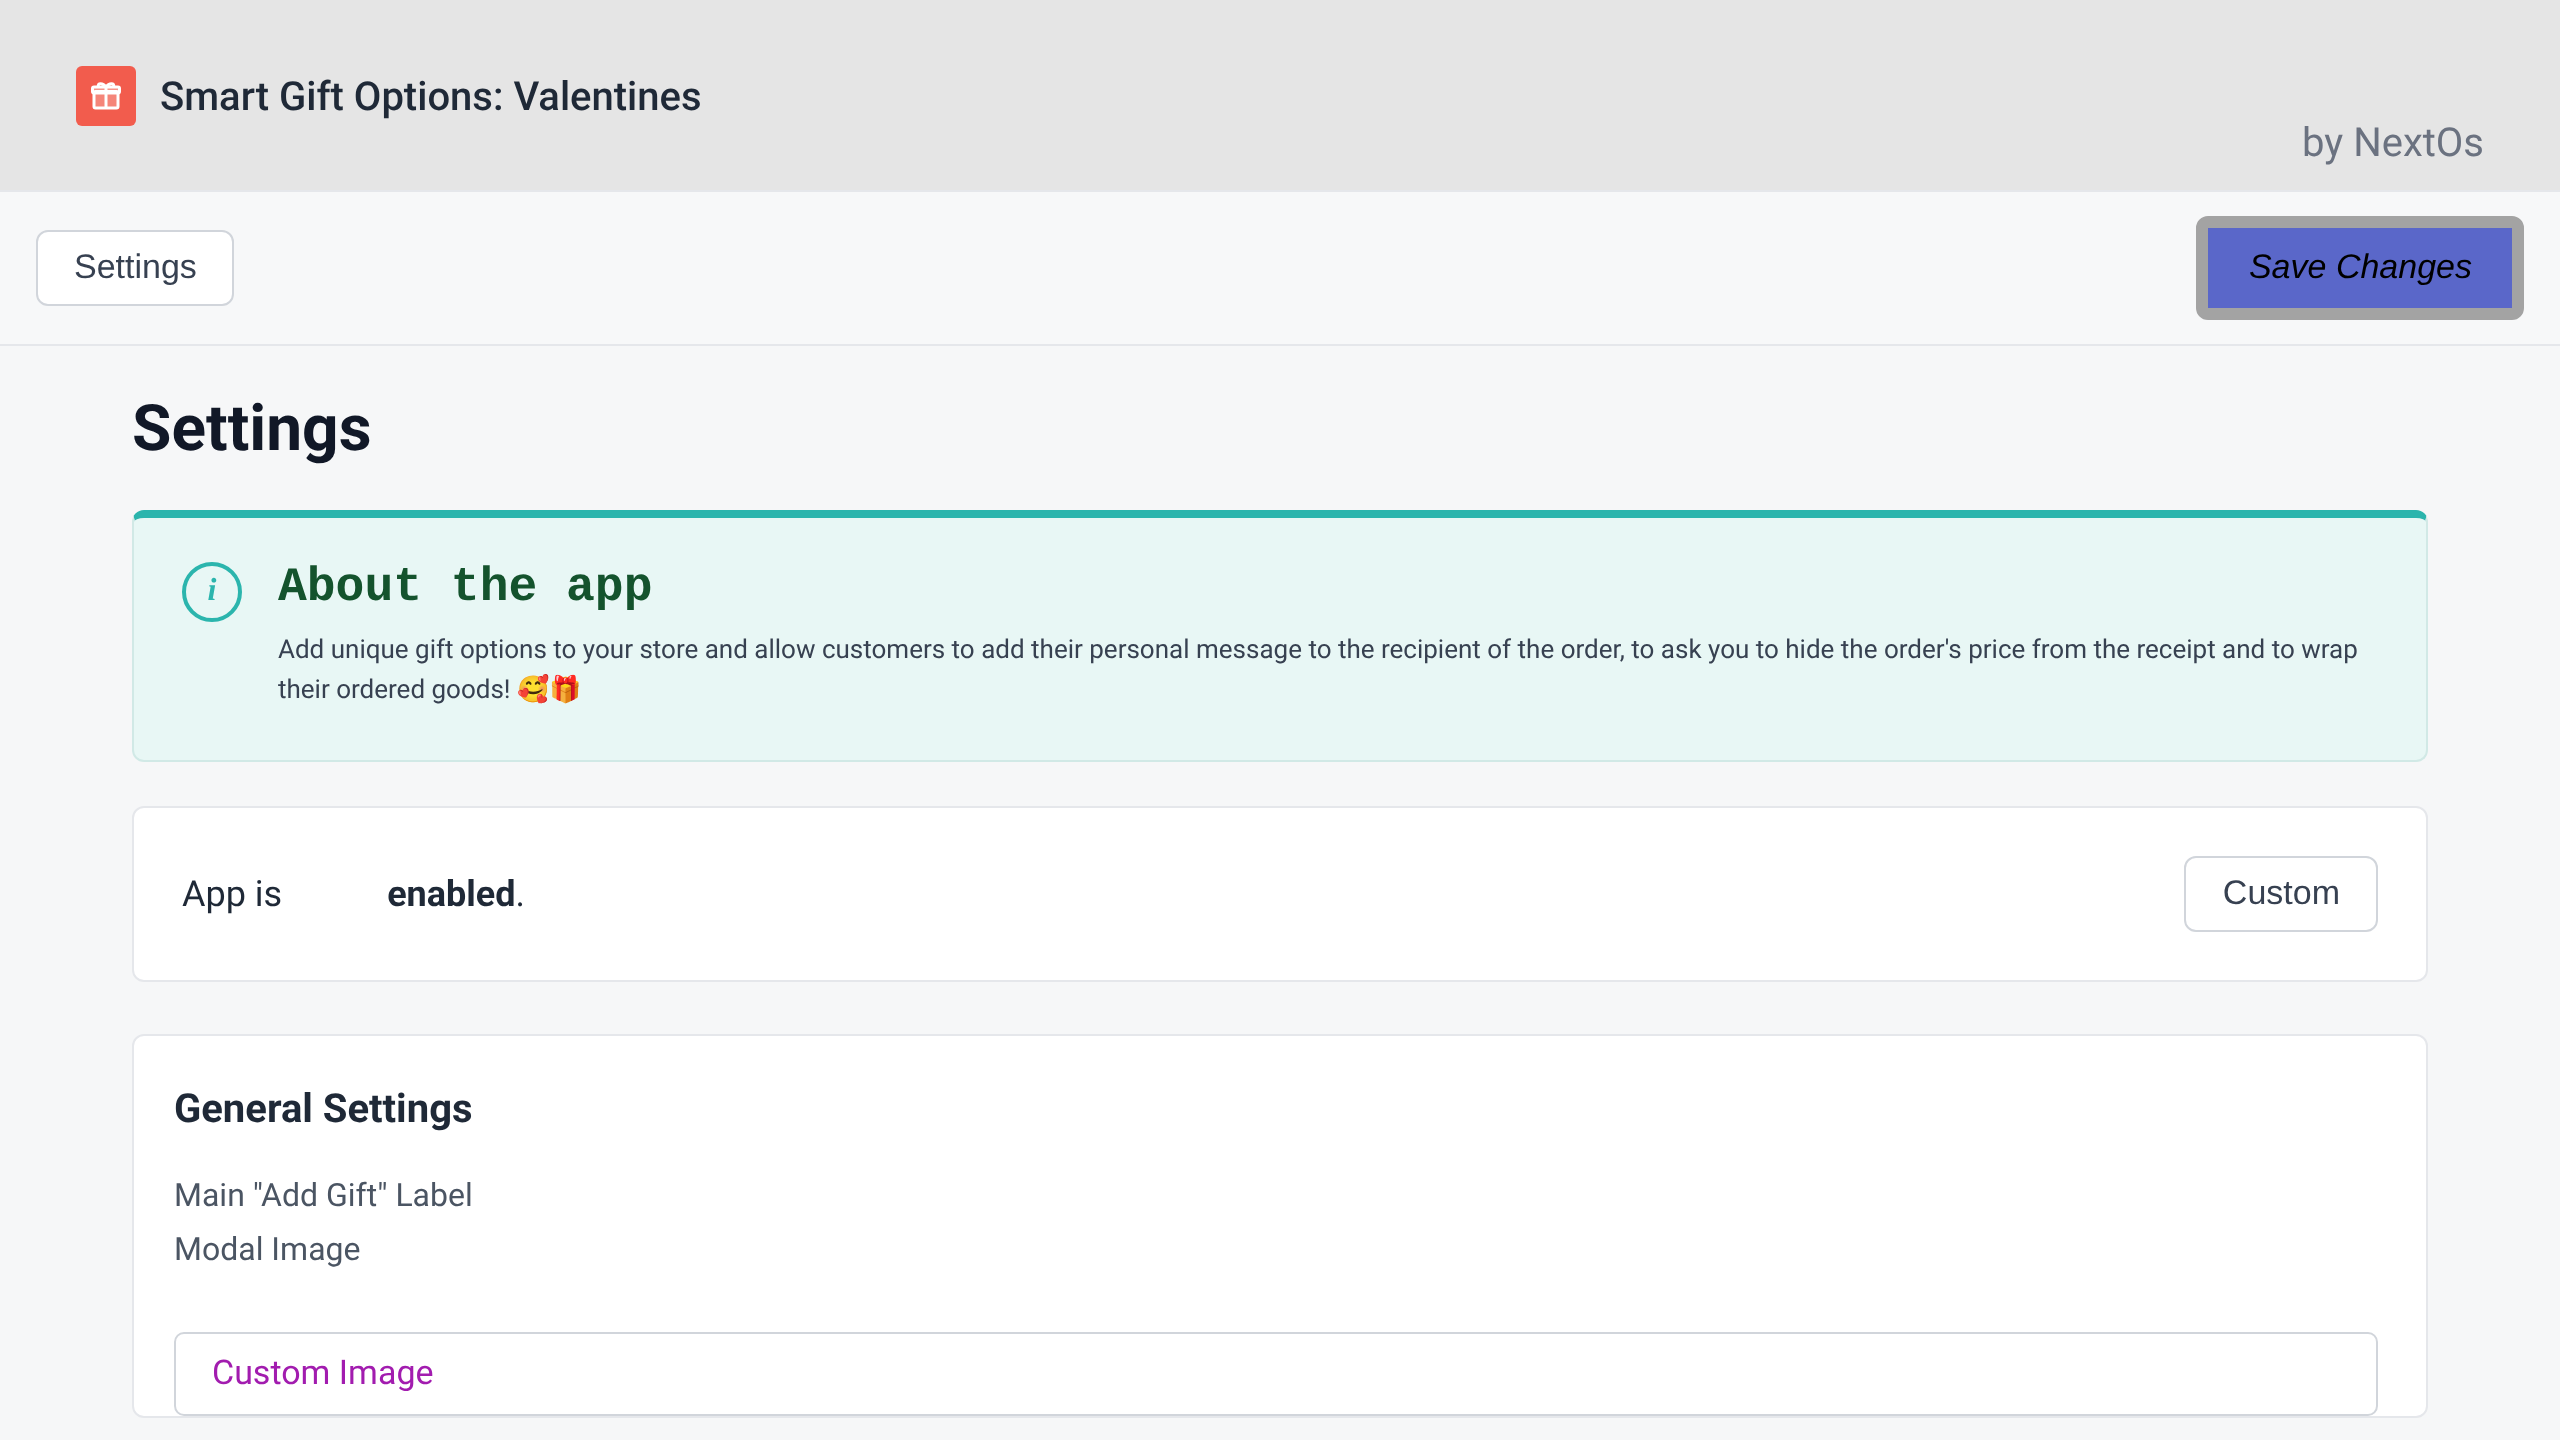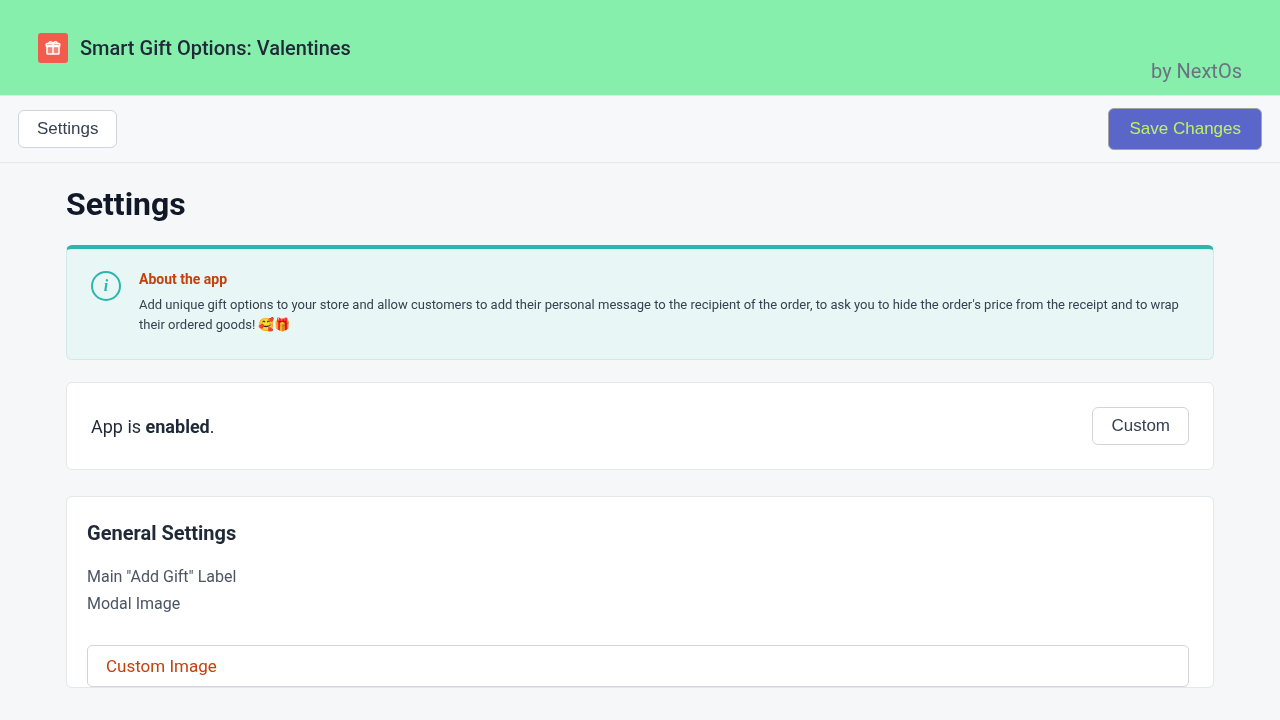--- a/index.html
+++ b/index.html
@@ -9,21 +9,21 @@
   color: #1f2328;
   width: 1280px;
   height: 720px;
   overflow: hidden;
 }
 .header {
   display: flex;
   align-items: center;
   padding: 12px 38px;
   border-bottom: 1px solid #e5e7eb;
-  background: #86efac;
+  background: #e5e5e5;
 }
 .logo {
   width: 30px;
   height: 30px;
   background: #f25c4d;
   border-radius: 3px;
   margin-right: 12px;
   position: relative;
   display: flex;
   align-items: center;
@@ -54,26 +54,27 @@
   background: #fff;
   border: 1px solid #d1d5db;
   border-radius: 6px;
   padding: 8px 18px;
   font-size: 17px;
   color: #374151;
   cursor: pointer;
 }
 .btn-primary {
   background: #5a67c9;
-  border: 1px solid #a3a3a3;
-  color: #bef264;
+  border: 6px solid #a3a3a3;
+  color: #000000;
   padding: 10px 20px;
   font-size: 17px;
   border-radius: 6px;
   cursor: pointer;
+  font-style: italic;
 }
 .toolbar-spacer { flex: 1; }
 .content {
   padding: 22px 66px 0 66px;
 }
 .page-title {
   font-size: 32px;
   font-weight: 700;
   color: #111827;
   margin-bottom: 22px;
@@ -100,44 +101,45 @@
   align-items: center;
   justify-content: center;
   color: #2bb5ad;
   font-weight: 700;
   font-size: 16px;
   font-family: Georgia, serif;
   font-style: italic;
 }
 .about-body { flex: 1; }
 .about-title {
-  font-size: 14px;
-  font-weight: 700;
-  color: #c2410c;
+  font-size: 24px;
+  font-weight: 700;
+  color: #14532d;
   margin-bottom: 8px;
+  font-family: Liberation Mono, monospace;
 }
 .about-desc {
   font-size: 13px;
   line-height: 1.55;
   color: #374151;
 }
 .status-card {
   background: #fff;
   border: 1px solid #e5e7eb;
   border-radius: 6px;
   padding: 24px;
   display: flex;
   align-items: center;
   margin-bottom: 26px;
 }
 .status-text {
   font-size: 18px;
   color: #1f2937;
 }
-.status-text b { font-weight: 700; }
+.status-text b { font-weight: 700; margin-left: 48px; }
 .status-spacer { flex: 1; }
 .section-card {
   background: #fff;
   border: 1px solid #e5e7eb;
   border-radius: 6px;
   padding: 24px 24px 0 20px;
 }
 .section-title {
   font-size: 20px;
   font-weight: 700;
@@ -159,21 +161,21 @@
   color: #111827;
   background: #fff;
   margin-bottom: 20px;
 }
 .select-input {
   width: 100%;
   border: 1px solid #d1d5db;
   border-radius: 5px;
   padding: 10px 12px 10px 18px;
   font-size: 17px;
-  color: #c2410c;
+  color: #a21caf;
   background: #fff;
   appearance: none;
   margin-top: 32px;
 }
 </style>
 </head>
 <body>
 
 <div class="header">
   <div class="logo">

